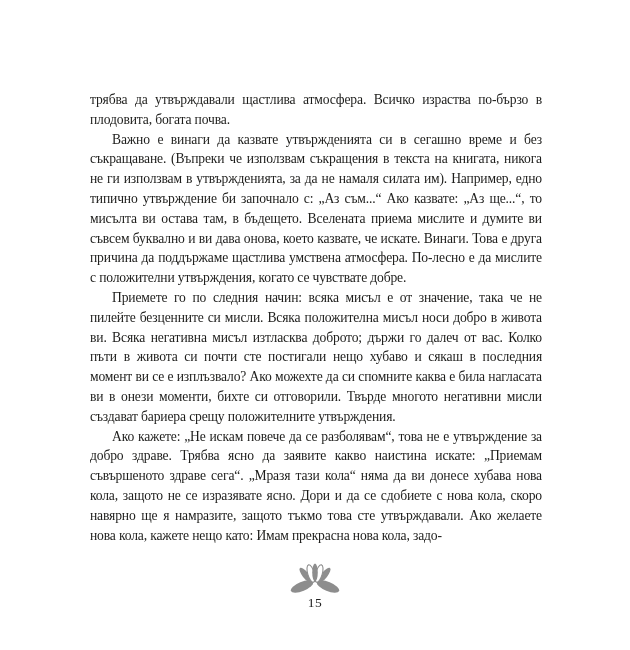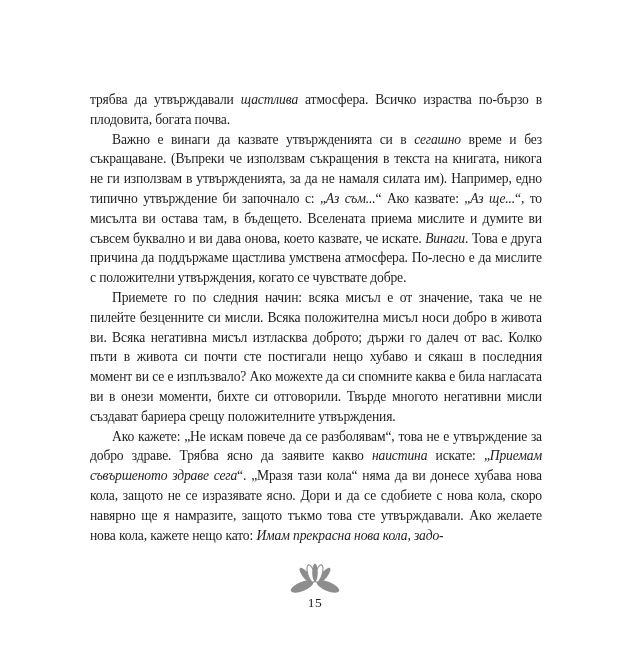--- a/index.html
+++ b/index.html
@@ -31,21 +31,20 @@
     text-align: justify;
   }
   .para {
     margin: 0;
     padding: 0;
   }
   .para.indent {
     text-indent: 22px;
   }
   .it {
-    font-style: italic;
   }
   .footer-ornament {
     position: absolute;
     left: 0;
     top: 563px;
     width: 630px;
     display: flex;
     justify-content: center;
   }
   .page-number {

